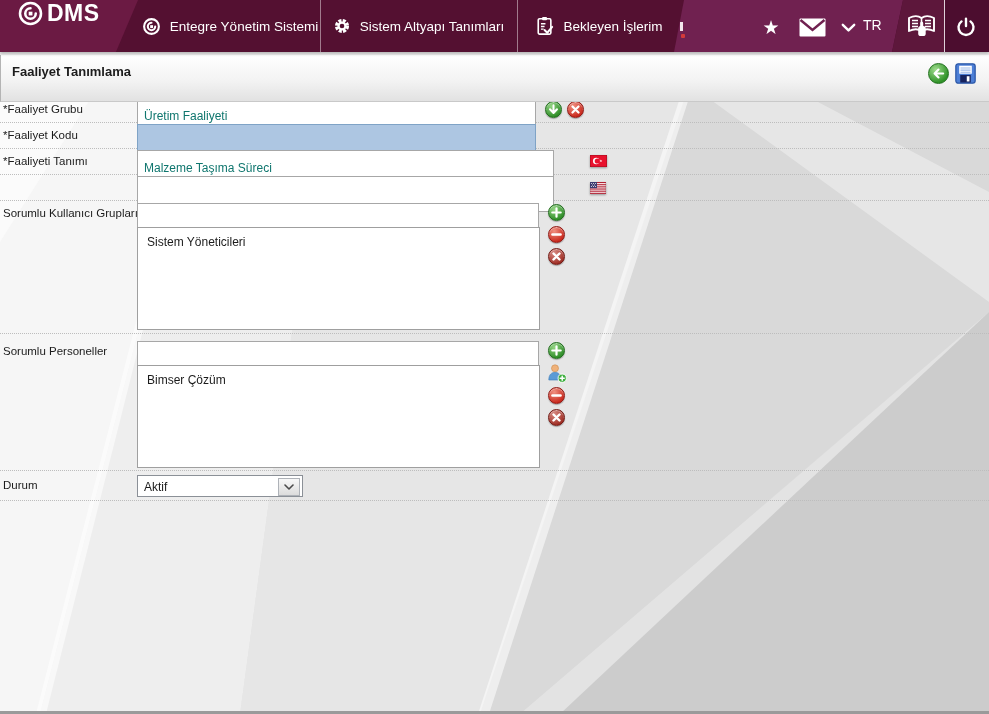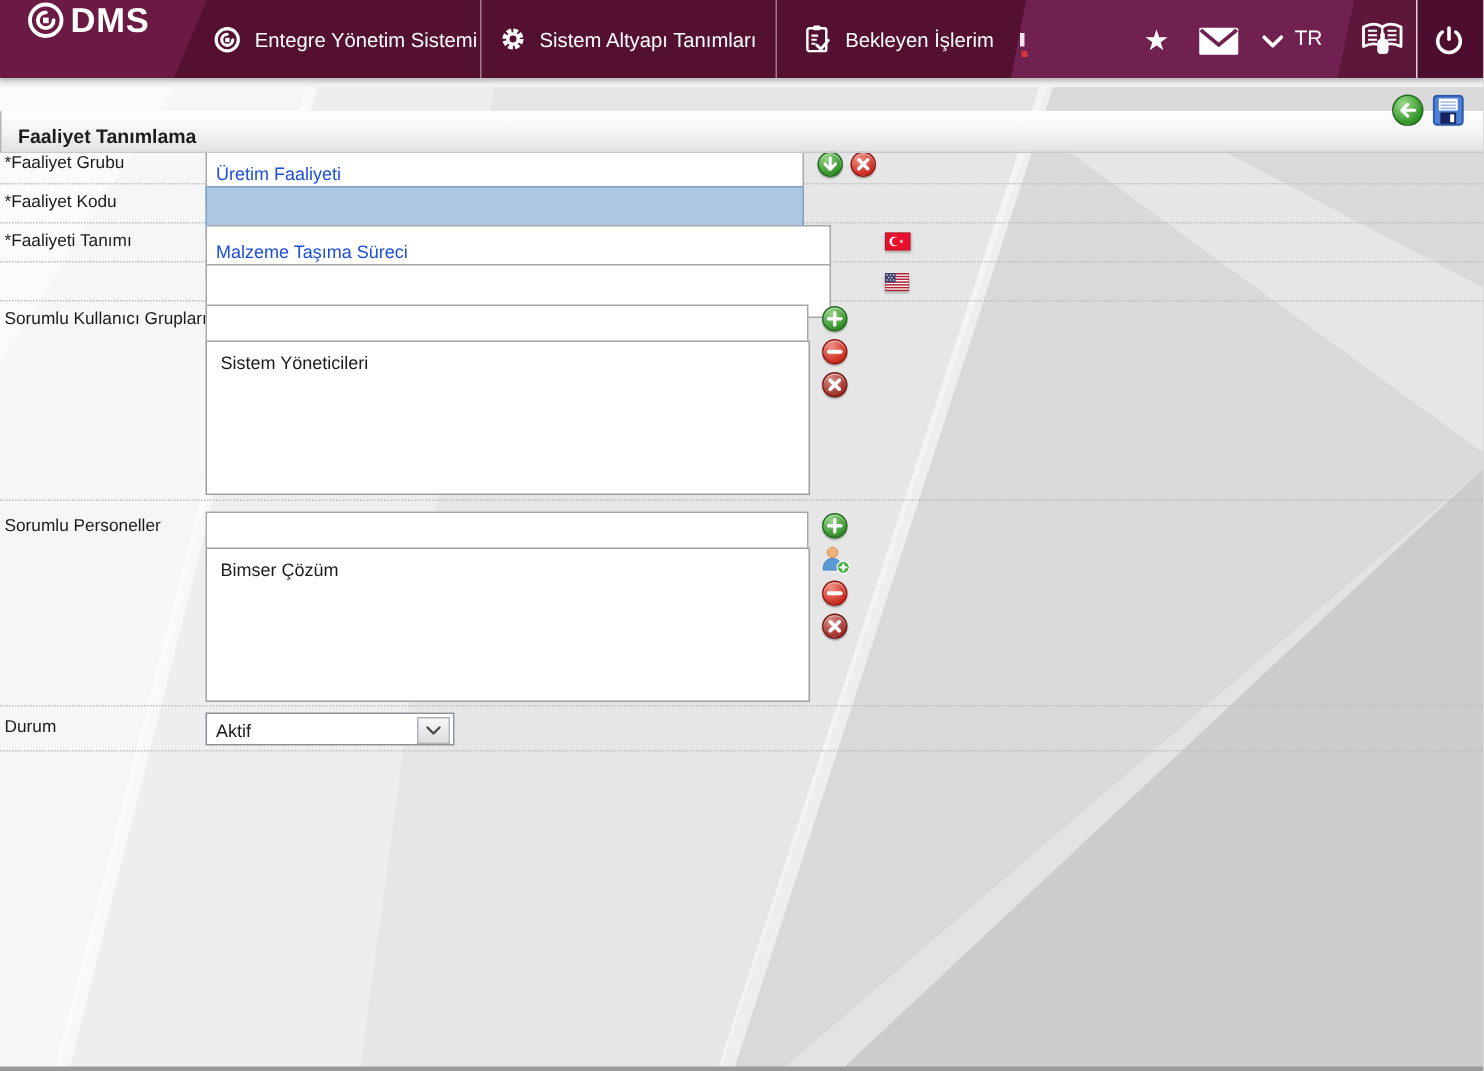--- a/index.html
+++ b/index.html
@@ -22,37 +22,37 @@
   .menu-item{position:absolute;top:0;height:52px;display:flex;align-items:center;justify-content:center;
              gap:9px;color:#fff;font-size:13.5px;cursor:pointer;}
   .tb-icon{position:absolute;display:flex;align-items:center;justify-content:center;color:#fff;}
   .star-glyph{font-size:19px;color:#fff;line-height:1;}
   .lang-label{position:absolute;color:#fff;font-size:14px;}
   .frag-bar{position:absolute;left:680px;top:22px;width:3px;height:9px;background:#f3e6ec;}
   .frag-dot{position:absolute;left:681px;top:34px;width:4px;height:4px;background:#d33a3a;border-radius:1px;}
 
   
   .gap-strip{position:absolute;left:0;top:52px;width:989px;height:6px;background:#f2f2f2;z-index:12;}
-  .title-strip{position:absolute;left:0;top:74px;width:989px;height:28px;z-index:12;
+  .title-strip{position:absolute;left:0;top:55px;width:989px;height:47px;z-index:12;
                background:linear-gradient(180deg,#ffffff 0%,#f3f3f3 55%,#e2e2e2 100%);
                border-bottom:1px solid #c9c9c9;border-left:1px solid #b4b4b4;box-sizing:border-box;}
   .page-title{position:absolute;left:11px;top:9px;font-size:13px;font-weight:bold;color:#1c1c1c;}
   .back-btn{position:absolute;left:928px;top:63px;width:21px;height:21px;border-radius:50%;z-index:13;
             background:radial-gradient(circle at 35% 30%,#9fdc8d,#2f9227 72%);border:1px solid #1f6f1c;
             box-sizing:border-box;display:flex;align-items:center;justify-content:center;cursor:pointer;}
   .save-btn{position:absolute;left:955px;top:63px;width:21px;height:21px;z-index:13;cursor:pointer;}
 
   
   .bg-facets{position:absolute;left:0;top:52px;width:989px;height:662px;z-index:1;}
 
   
   .form-layer{position:absolute;left:0;top:0;width:989px;height:714px;z-index:10;}
   .flabel{position:absolute;left:3px;font-size:11.5px;color:#1b1b1b;white-space:nowrap;}
   .tinput{position:absolute;height:36px;border:1px solid #a7a7a7;background:#fff;box-sizing:border-box;
-          font-family:"Liberation Sans",sans-serif;font-size:12px;color:#1d4ed8;padding:2px 6px;outline:none;}
+          font-family:"Liberation Sans",sans-serif;font-size:12px;color:#0f766e;padding:2px 6px;outline:none;}
   .tinput.focused{background:#adc6e2;border:1px solid #7fa3c6;}
   .listbox{position:absolute;border:1px solid #9f9f9f;background:#fff;box-sizing:border-box;cursor:default;}
   .list-item{padding:7px 9px 0 9px;font-size:12px;color:#1b1b1b;}
   .dot-sep{position:absolute;left:0;width:989px;border-top:1px dotted #bdbdbd;height:0;}
 
   .roundbtn{position:absolute;width:17px;height:17px;border-radius:50%;box-sizing:border-box;
             display:flex;align-items:center;justify-content:center;cursor:pointer;
             box-shadow:0 1px 1px rgba(0,0,0,.3), inset 0 1px 1px rgba(255,255,255,.5);}
   .btn-green{background:radial-gradient(circle at 35% 28%,#93d583,#2e8c27 75%);border:1px solid #1e6b1a;}
   .btn-red{background:radial-gradient(circle at 35% 28%,#f09181,#c9271b 75%);border:1px solid #8f1712;}

